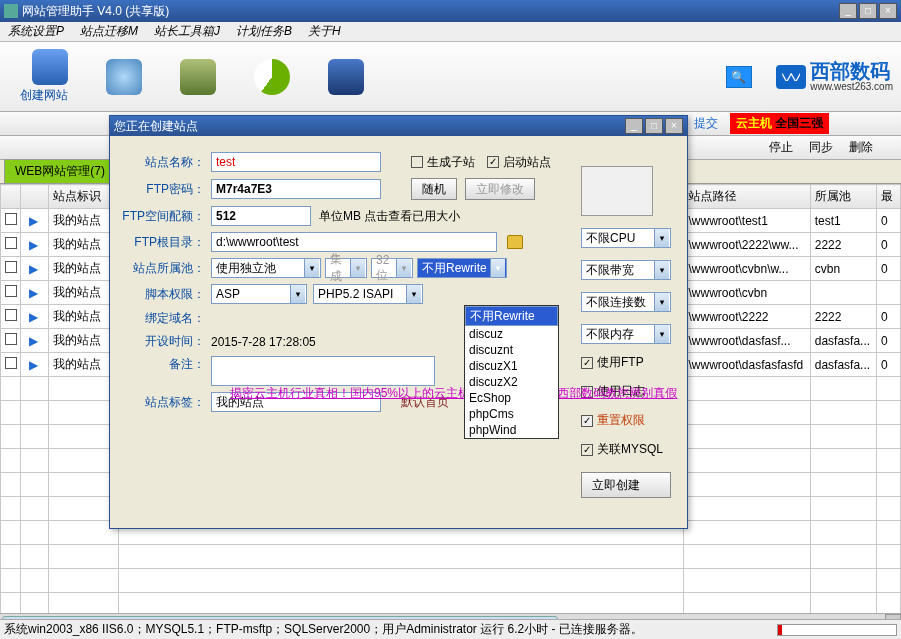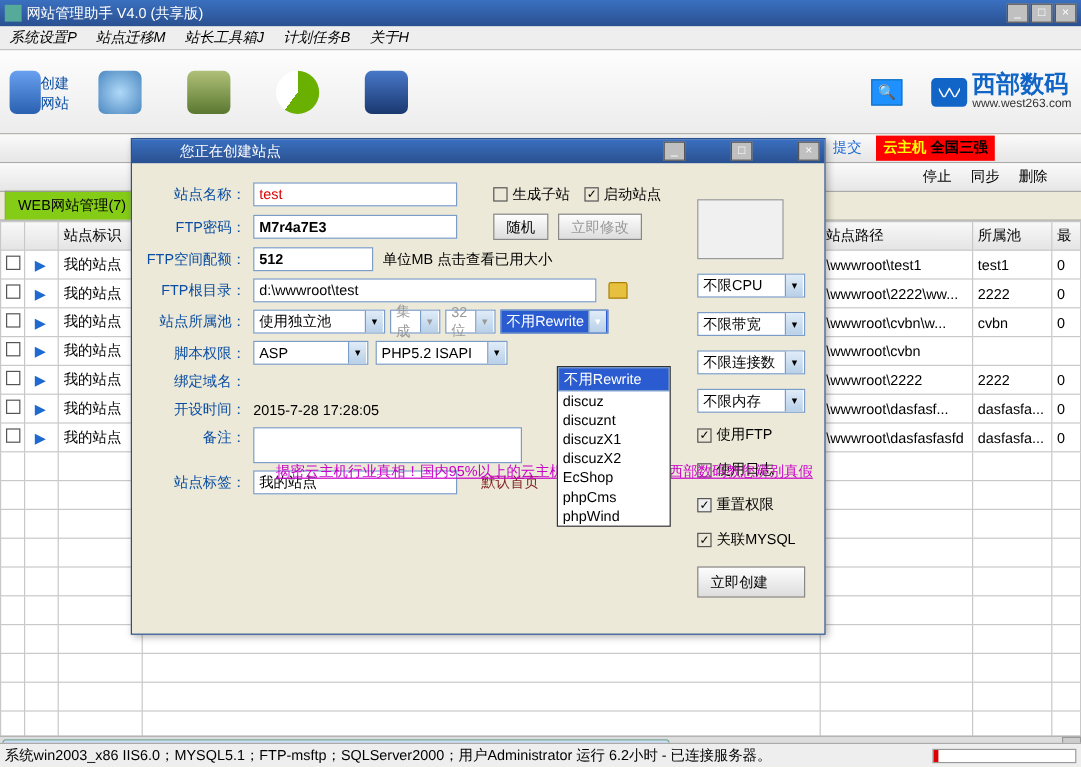--- a/index.html
+++ b/index.html
@@ -7,21 +7,21 @@
 
 .titlebar { height: 22px; background: linear-gradient(#3a70c0,#2a5090); color: #fff; display: flex; align-items: center; padding: 0 4px; }
 .titlebar .ticon { width: 14px; height: 14px; background: #5a9; margin-right: 4px; }
 .titlebar .spacer { flex: 1; }
 .winbtn { width: 18px; height: 16px; background: #c0c0c0; border: 1px solid #555; margin-left: 2px; display: flex; align-items: center; justify-content: center; font-size: 10px; line-height: 1; }
 
 .menubar { height: 20px; background: #eee; border-bottom: 1px solid #bbb; display: flex; align-items: center; }
 .menubar span { padding: 0 8px; cursor: pointer; font-style: italic; }
 
 .toolbar { height: 70px; background: linear-gradient(#fdfdfd,#ececec); border-bottom: 1px solid #aaa; display: flex; align-items: center; padding: 4px 8px; gap: 14px; }
-.toolbtn { display: flex; flex-direction: row; align-items: flex-end; width: 60px; cursor: pointer; }
+.toolbtn { display: flex; flex-direction: column; align-items: flex-end; width: 60px; cursor: pointer; }
 .ticon-big { width: 36px; height: 36px; border-radius: 6px; }
 .toolbtn .lbl { color: #0a4da2; margin-top: 2px; }
 .searchwrap { display: flex; align-items: center; margin-left: auto; }
 .searchwrap input { width: 150px; height: 22px; border: 1px solid #aaa; padding: 0 4px; }
 .searchwrap .go { width: 26px; height: 22px; background: #1e90ff; color: #fff; display: flex; align-items: center; justify-content: center; border: 1px solid #1470c0; margin-left: -1px; }
 .logo { margin-left: 10px; display: flex; align-items: center; }
 .logo .mark { width: 30px; height: 24px; background: #1165c7; border-radius: 4px; margin-right: 4px; position: relative; }
 .logo .mark:after { content:""; position:absolute; left:6px; top:8px; width:18px; height:8px; background:#fff; clip-path: polygon(0 0,25% 100%,50% 0,75% 100%,100% 0,100% 30%,75% 130%,50% 30%,25% 130%,0 30%);}
 .logo .txt { color:#1165c7; font-size: 20px; font-weight: bold; line-height: 1; }
 .logo .sub { font-size: 10px; color:#333; }
@@ -46,21 +46,21 @@
 .hscroll .thumb { position:absolute; left:2px; top:2px; width: 556px; height: 12px; background: linear-gradient(#d0e0f8,#a8c0e8); border:1px solid #7a9; border-radius:3px;}
 .hscroll .ar { position:absolute; top:0; width:16px; height:16px; background:#ccc; border:1px solid #999; display:flex;align-items:center;justify-content:center;}
 .hscroll .ar.rr { right:0; }
 
 .status { height: 20px; background: #eee; border-top: 1px solid #aaa; display: flex; align-items: center; padding: 0 4px; position: absolute; left:0; right:0; bottom:0; }
 .status .prog { width: 120px; height: 12px; border: 1px solid #999; background: #fff; margin-left: auto; }
 .status .prog .fill { width: 4px; height: 100%; background: #d00; }
 
 
 .dialog { position: absolute; left: 109px; top: 115px; width: 579px; height: 414px; background: #ece9d8; border: 1px solid #2a5090; box-shadow: 2px 2px 6px rgba(0,0,0,.3); }
-.dialog .dtitle { height: 20px; background: linear-gradient(#3a70c0,#2a5090); color:#fff; display:flex; align-items:center; padding: 0 4px; gap: 36px;}
+.dialog .dtitle { height: 20px; background: linear-gradient(#3a70c0,#2a5090); color:#fff; display:flex; align-items:center; padding: 0 4px;}
 .dialog .dtitle .spacer { flex:1; }
 .dialog .row { display: flex; align-items: center; margin: 6px 6px 0; }
 .dialog .lab { width: 95px; text-align: right; color: #0a4da2; padding-right: 6px; }
 .dialog input[type=text] { height: 20px; border: 1px solid #7a9cc6; padding: 0 4px; background:#fff;}
 .dialog input.red { color:#d00; }
 .dialog select, .sel { height: 20px; border: 1px solid #7a9cc6; background:#fff; padding: 0 2px;}
 .btn { height: 22px; border: 1px solid #888; background: linear-gradient(#fdfdfd,#ddd); padding: 0 10px; cursor: pointer; display:inline-flex;align-items:center;}
 .btn.dis { color: #999; }
 .dialog textarea { border: 1px solid #7a9cc6; resize: none; font-size:12px; padding:2px;}
 .ck { width: 12px; height: 12px; border: 1px solid #555; display:inline-block; margin-right: 4px; vertical-align:middle;}
@@ -441,21 +441,21 @@
       <div class="row" style="margin-top:10px">
           <span class="ck on"></span>
           <span>使用FTP</span>
         </div>
       <div class="row">
           <span class="ck"></span>
           <span>使用日志</span>
         </div>
       <div class="row">
           <span class="ck on dis"></span>
-          <span style="color:#000000">重置权限</span>
+          <span style="color:#c2410c">重置权限</span>
         </div>
       <div class="row">
           <span class="ck on"></span>
           <span>关联MYSQL</span>
         </div>
       <div class="row" style="margin-top:14px">
           <span class="btn mainbtn">立即创建</span>
         </div>
     </div>
 

